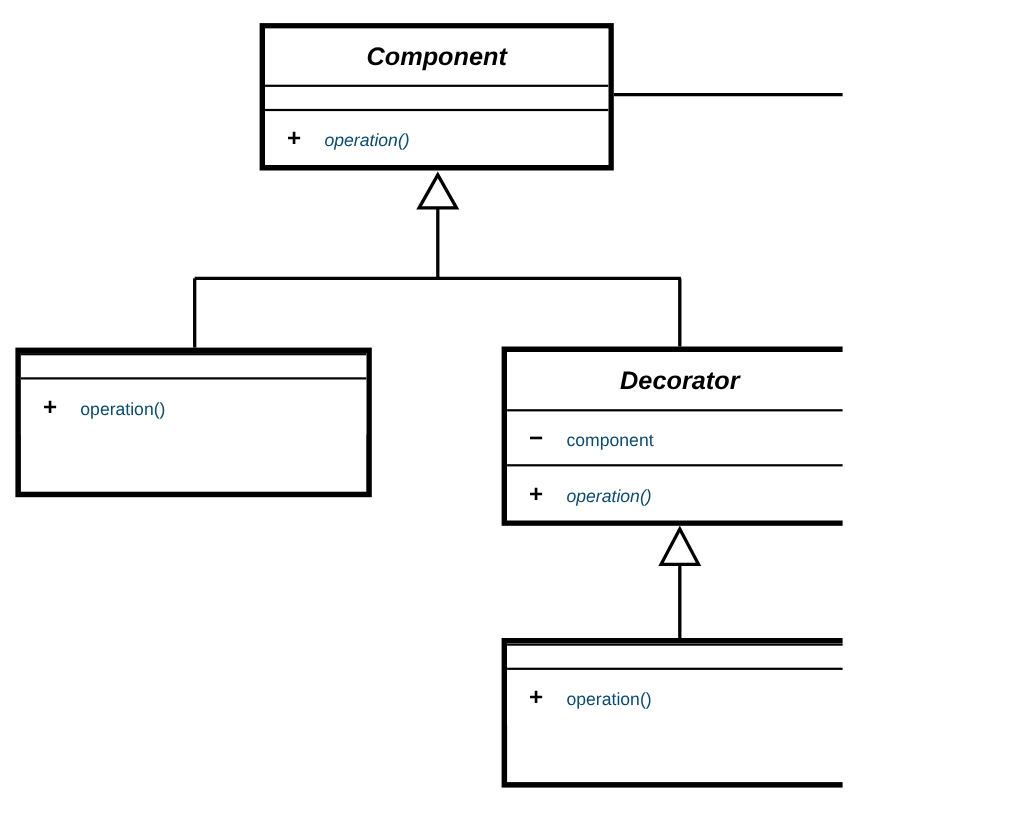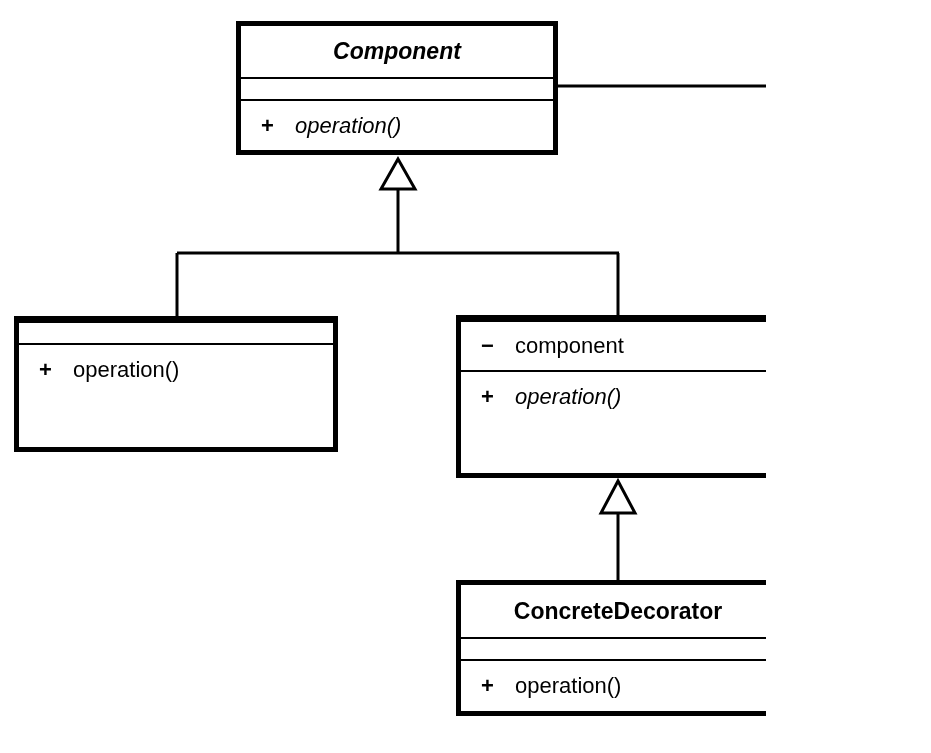--- a/index.html
+++ b/index.html
@@ -50,22 +50,22 @@
     white-space: nowrap;
   }
   .visibility {
     font-size: 22px;
     font-weight: bold;
     color: #000000;
     width: 34px;
     display: inline-block;
   }
   .member-name {
-    font-size: 22px;
-    color: #000000;
+    font-size: 16px;
+    color: #0c4a6e;
   }
   .member-name.abstract {
     font-style: italic;
   }
   .svg-layer {
     position: absolute;
     left: 0;
     top: 0;
     width: 931px;
     height: 753px;
@@ -115,38 +115,38 @@
     <div class="compartment divider-top" style="height:22px;"></div>
     <div class="compartment divider-top" style="height:52px;">
       <div class="member-row">
         <span class="visibility">+</span>
         <span class="member-name">operation()</span>
       </div>
     </div>
   </div>
 
   <div class="uml-class" style="left:456px; top:315px; width:324px; height:163px;">
+    <div class="compartment title-comp" style="height:52px;">
+      <span class="class-title abstract">Decorator</span>
+    </div>
     <div class="compartment divider-top" style="height:50px;">
       <div class="member-row">
         <span class="visibility">−</span>
         <span class="member-name">component</span>
       </div>
     </div>
     <div class="compartment divider-top" style="height:51px;">
       <div class="member-row">
         <span class="visibility">+</span>
         <span class="member-name abstract">operation()</span>
       </div>
     </div>
   </div>
 
   <div class="uml-class" style="left:456px; top:580px; width:324px; height:136px;">
-    <div class="compartment title-comp" style="height:52px;">
-      <span class="class-title">ConcreteDecorator</span>
-    </div>
     <div class="compartment divider-top" style="height:22px;"></div>
     <div class="compartment divider-top" style="height:52px;">
       <div class="member-row">
         <span class="visibility">+</span>
         <span class="member-name">operation()</span>
       </div>
     </div>
   </div>
 
 </div>

